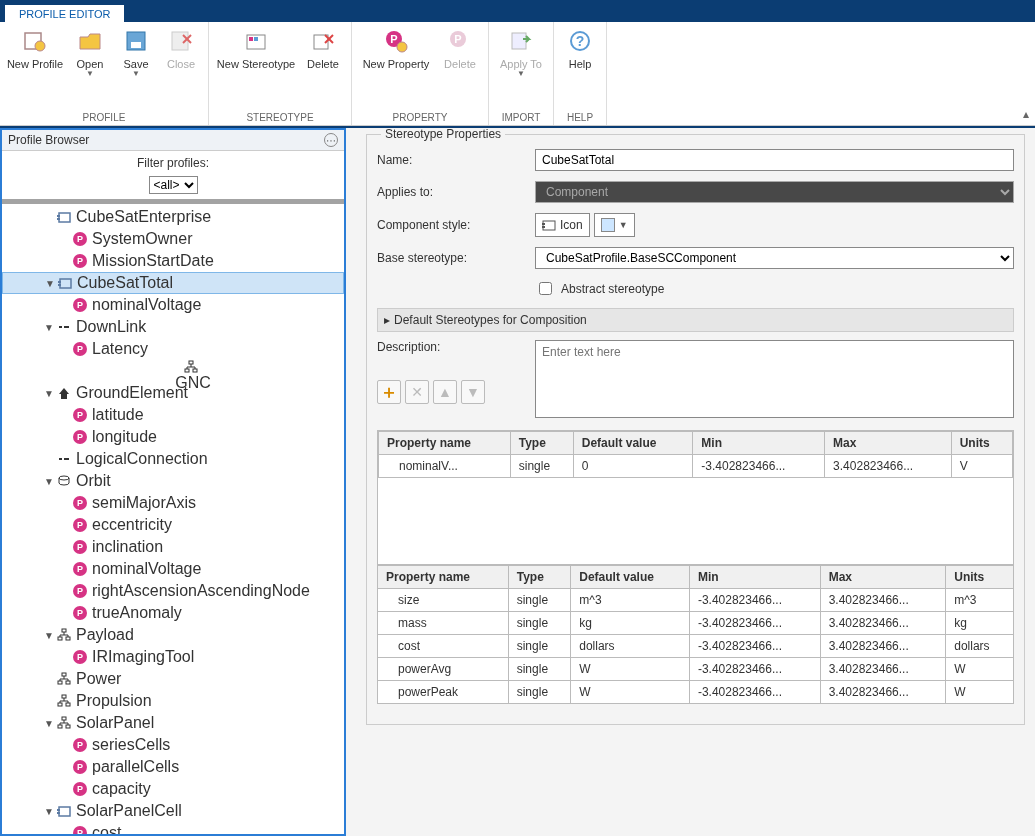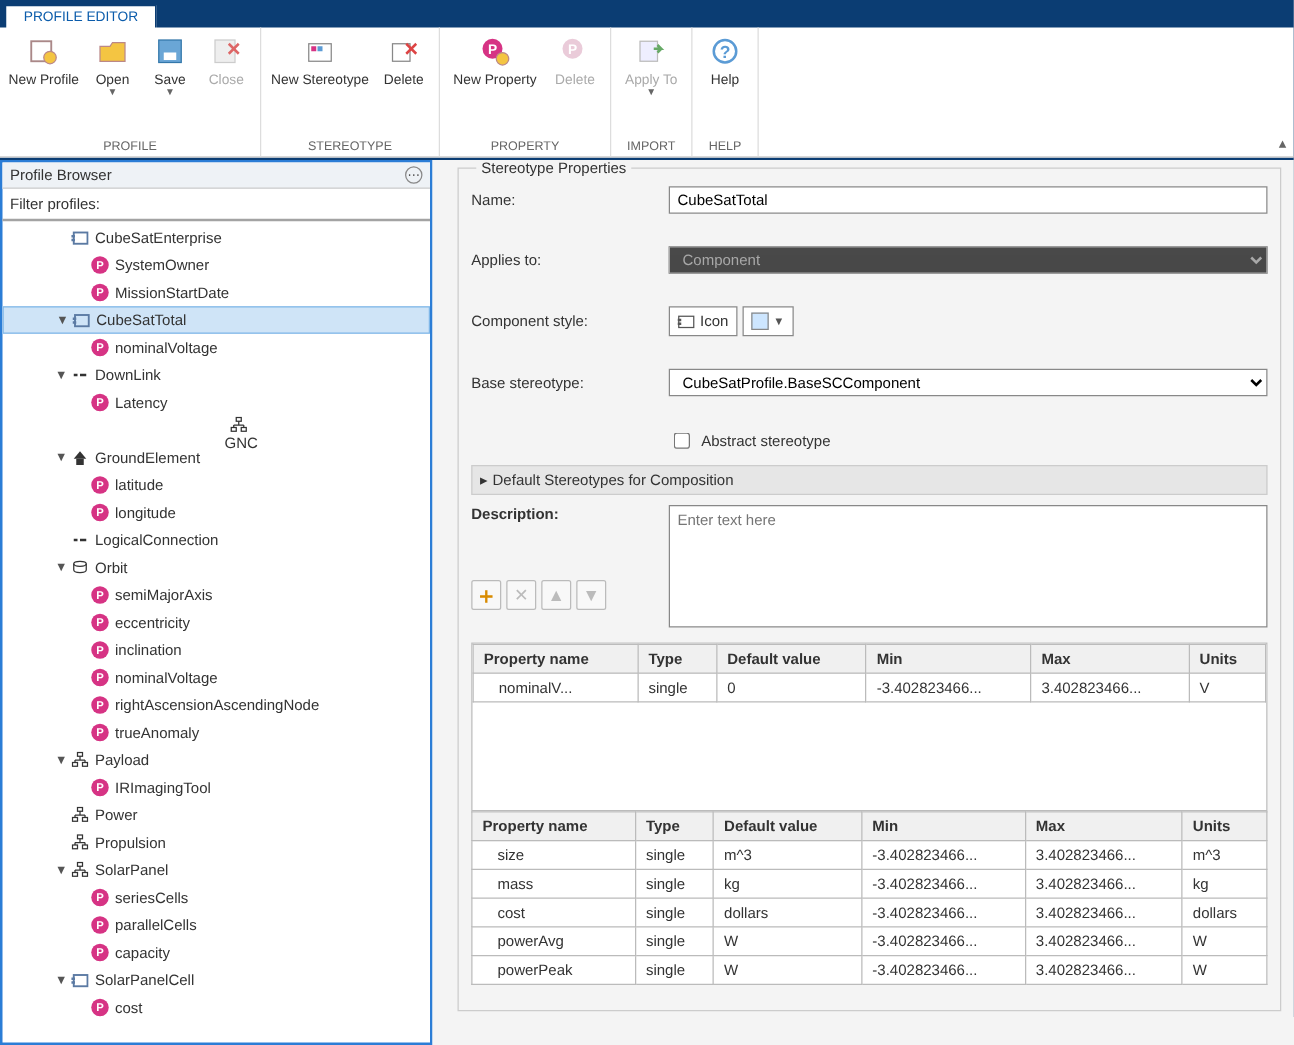--- a/index.html
+++ b/index.html
@@ -22,46 +22,46 @@
   .rbtn .caret { font-size: 8px; color: #666; margin-top: -2px; }
   .ribbon-collapse { position: absolute; right: 6px; bottom: 4px; font-size: 12px; color: #666; cursor: pointer; }
   
   
   .main { flex: 1; display: flex; background: #e8e8e8; border-top: 2px solid #0b3d73; min-height: 0; }
   
   
   .left { width: 346px; display: flex; flex-direction: column; border: 2px solid #2b7dd6; background: #fff; margin: 0; min-height: 0; }
   .panel-title { background: #eef2f6; border-bottom: 1px solid #ccc; padding: 3px 6px; display: flex; justify-content: space-between; align-items: center; font-size: 12px; }
   .panel-title .gear { width: 14px; height: 14px; border: 1px solid #888; border-radius: 50%; display:flex; align-items:center; justify-content:center; font-size:10px; color:#555; }
-  .filter-row { display: flex; align-items: center; gap: 6px; padding: 5px 6px; border-bottom: 2px solid #a3a3a3; }
+  .filter-row { display: flex; align-items: center; gap: 6px; padding: 5px 6px; border-bottom: 5px solid #a3a3a3; flex-direction: column; }
   .filter-row select { flex: 1; height: 22px; font-size: 12px; border: 1px solid #888; background:#fff; }
   .tree { flex: 1; overflow-y: auto; padding: 2px 0 6px 0; min-height: 0; }
   .tree-row { display: flex; align-items: center; height: 22px; padding-left: 6px; white-space: nowrap; cursor: default; }
   .tree-row.selected { background: #cfe4f7; border: 1px solid #7fb7e8; }
   .tw { display:inline-block; text-align:center; color:#555; font-size:10px; } .tw14 { width: 14px; }
   .ticon { display:inline-flex; width:16px; height:16px; align-items:center; justify-content:center; margin-right:4px; }
   .pbadge { width:14px; height:14px; border-radius:50%; background:#d63384; color:#fff; font-size:9px; font-weight:bold; display:flex; align-items:center; justify-content:center; }
-  .tname { font-size: 12px; }
+  .tname { font-size: 16px; }
   
   
   .right { flex: 1; background: #f4f4f4; padding: 6px 10px 10px 20px; overflow-y:auto; min-height:0; }
   .fieldset { border: 1px solid #ccc; background: #f4f4f4; position: relative; padding: 10px 10px 10px 10px; }
   .fieldset-legend { position: relative; top: -18px; left: 4px; background: #f4f4f4; padding: 0 4px; font-size: 12px; color: #333; display:inline-block; }
-  .form-row { display: flex; align-items: center; margin-bottom: 26px; gap: 8px; }
+  .form-row { display: flex; align-items: center; margin-bottom: 10px; gap: 8px; }
   .form-row .flabel { width: 150px; font-size: 12px; }
   .form-row input[type=text], .form-row select { flex: 1; height: 22px; border: 1px solid #888; padding: 2px 6px; font-size: 12px; background:#fff; }
   .form-row select.disabled { background: #000000; color: #888; }
   .iconcombo { display:flex; gap:4px; }
   .iconcombo .box { border:1px solid #888; height:24px; display:flex; align-items:center; padding:0 6px; background:#fff; font-size:12px; gap:4px; }
   .colorbox { width:14px; height:14px; background:#cde6ff; border:1px solid #888; }
   .checkbox-row { display:flex; align-items:center; gap:6px; font-size:12px; margin-left:158px; margin-bottom:10px; }
   .section-bar { background: #e6e6e6; border:1px solid #ccc; padding: 4px 6px; font-size:12px; display:flex; align-items:center; gap:4px; margin-bottom:8px; cursor:pointer; }
   .desc { display:flex; align-items:flex-start; gap:8px; margin-bottom:8px; }
-  .desc .flabel { width:150px;font-weight:bold; }
-  .desc textarea { flex:1; height:98px; border:1px solid #888; resize:none; font-size:12px; padding:4px 6px; font-family:inherit; }
+  .desc .flabel { width:150px; }
+  .desc textarea { flex:1; height:78px; border:1px solid #888; resize:none; font-size:12px; padding:4px 6px; font-family:inherit; }
   .btnrow { display:flex; gap:4px; margin-bottom:8px; margin-left:0; }
   .btnrow .sqbtn { width:24px; height:24px; border:1px solid #bbb; background:#f8f8f8; display:flex; align-items:center; justify-content:center; font-size:14px; border-radius:2px; cursor:pointer; }
   .btnrow .sqbtn.disabled { color:#bbb; }
   .btnrow .sqbtn.add { color:#d88b00; font-weight:bold; font-size:18px; line-height:1; }
   
   table.props { width:100%; border-collapse: collapse; background:#fff; font-size:12px; margin-bottom:10px; }
   table.props th, table.props td { border:1px solid #bbb; padding:4px 8px; text-align:left; height:20px; }
   table.props th { background:#f0f0f0; font-weight:bold;margin-left:10px; }
   table.props tbody { }
   .tablewrap { border:1px solid #bbb; background:#fff; }
@@ -215,20 +215,23 @@
 
   <div class="main">
 
     <div class="left">
       <div class="panel-title">
         <span>Profile Browser</span>
         <span class="gear">⋯</span>
       </div>
       <div class="filter-row">
         <span>Filter profiles:</span>
+        <select>
+          <option>&lt;all&gt;</option>
+        </select>
       </div>
       <div class="tree" id="tree">
           <div class="tree-row" style="padding-left: 40px;">
             <span class="tw tw14"></span>
             <span class="ticon">
               <svg width="14" height="14">
                 <rect x="2" y="3" width="11" height="9" fill="none" stroke="#5b7aa3" stroke-width="1.5"></rect>
                 <rect x="0" y="5" width="3" height="2" fill="#5b7aa3"></rect>
                 <rect x="0" y="8" width="3" height="2" fill="#5b7aa3"></rect>
               </svg>

